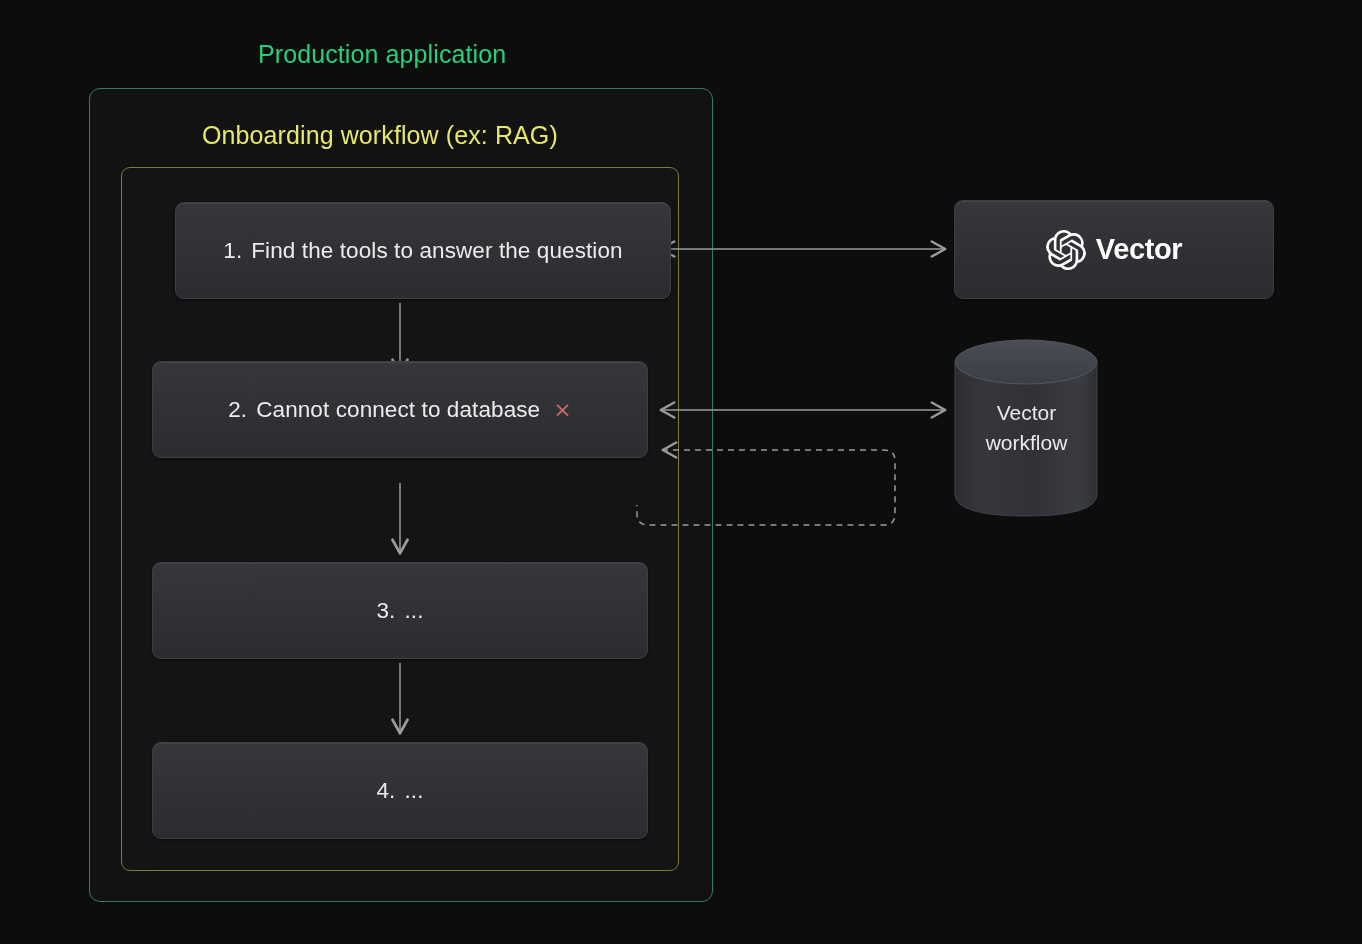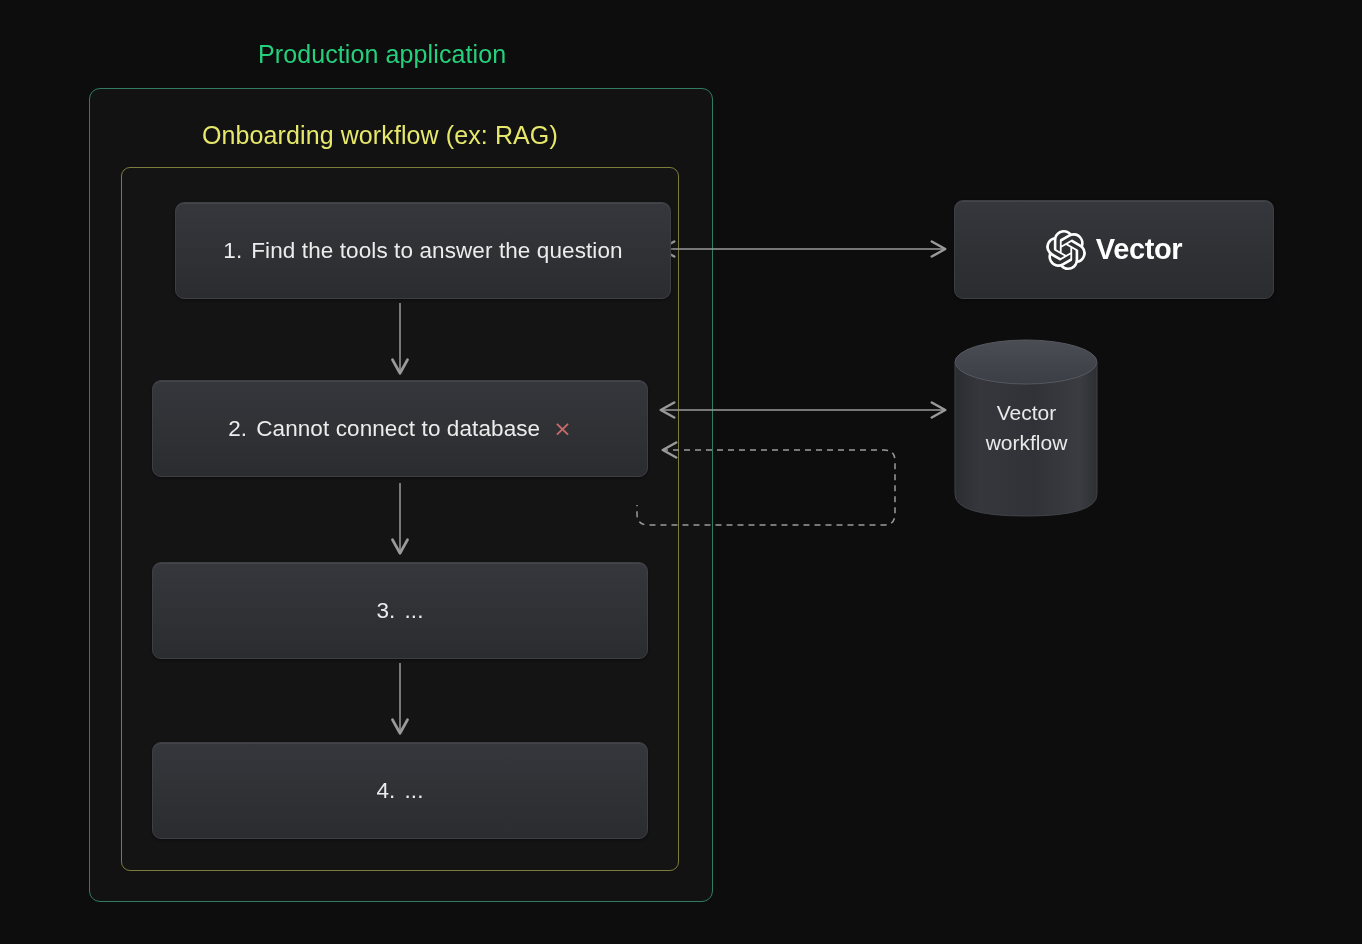--- a/index.html
+++ b/index.html
@@ -45,21 +45,21 @@
     border:1px solid #3d3f45;
     background:linear-gradient(180deg,#35373c 0%,#303236 45%,#2a2c30 100%);
     box-shadow:inset 0 1px 0 rgba(255,255,255,.07), 0 1px 3px rgba(0,0,0,.45);
     display:flex; align-items:center; justify-content:center;
   }
   .step-text {
     font-size:22.5px; color:#ececec; letter-spacing:.1px; white-space:nowrap;
   }
   .step-num { margin-right:9px; }
   #step1 { top:202px;margin-left:23px; }
-  #step2 { top:380px;border-radius:9px; }
+  #step2 { top:361px;border-radius:9px; }
   #step3 { top:562px; }
   #step4 { top:742px; }
   .x-mark {
     margin-left:13px; color:#c96a6a; font-size:22px; line-height:1;
     font-family:"DejaVu Sans", sans-serif;
   }
 
   
   .openai-card {
     position:absolute; left:954px; top:200px;

